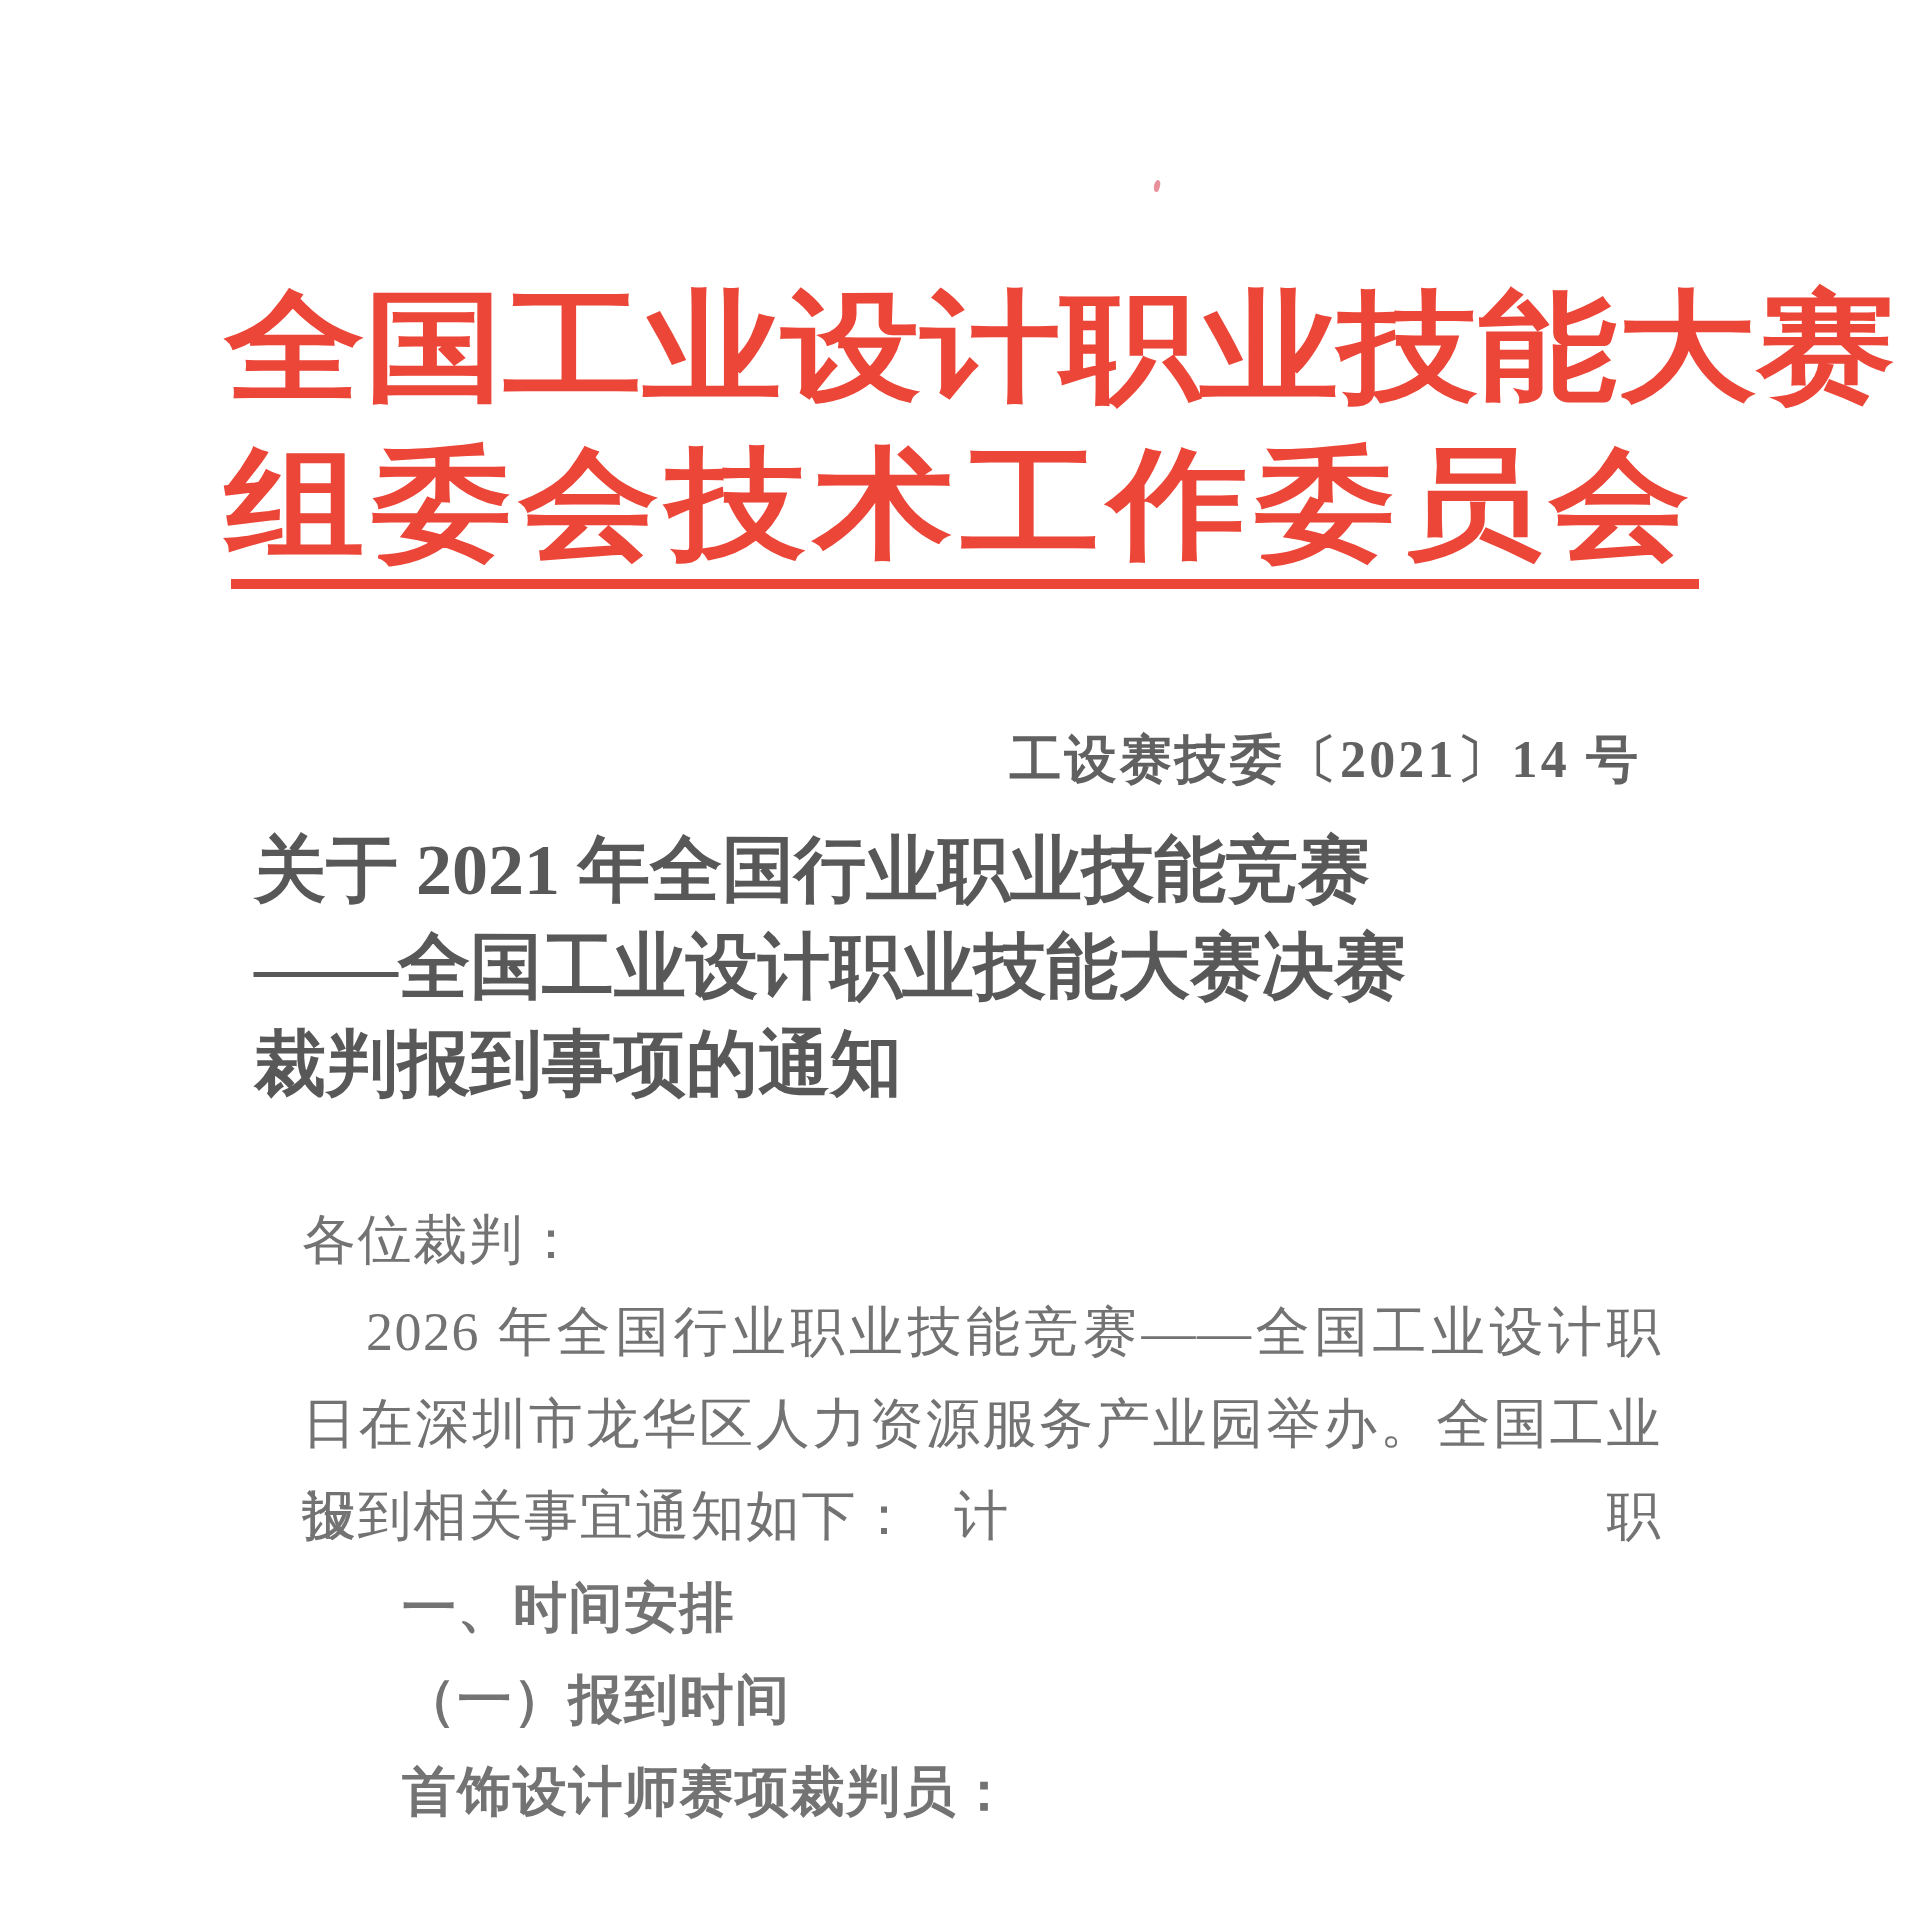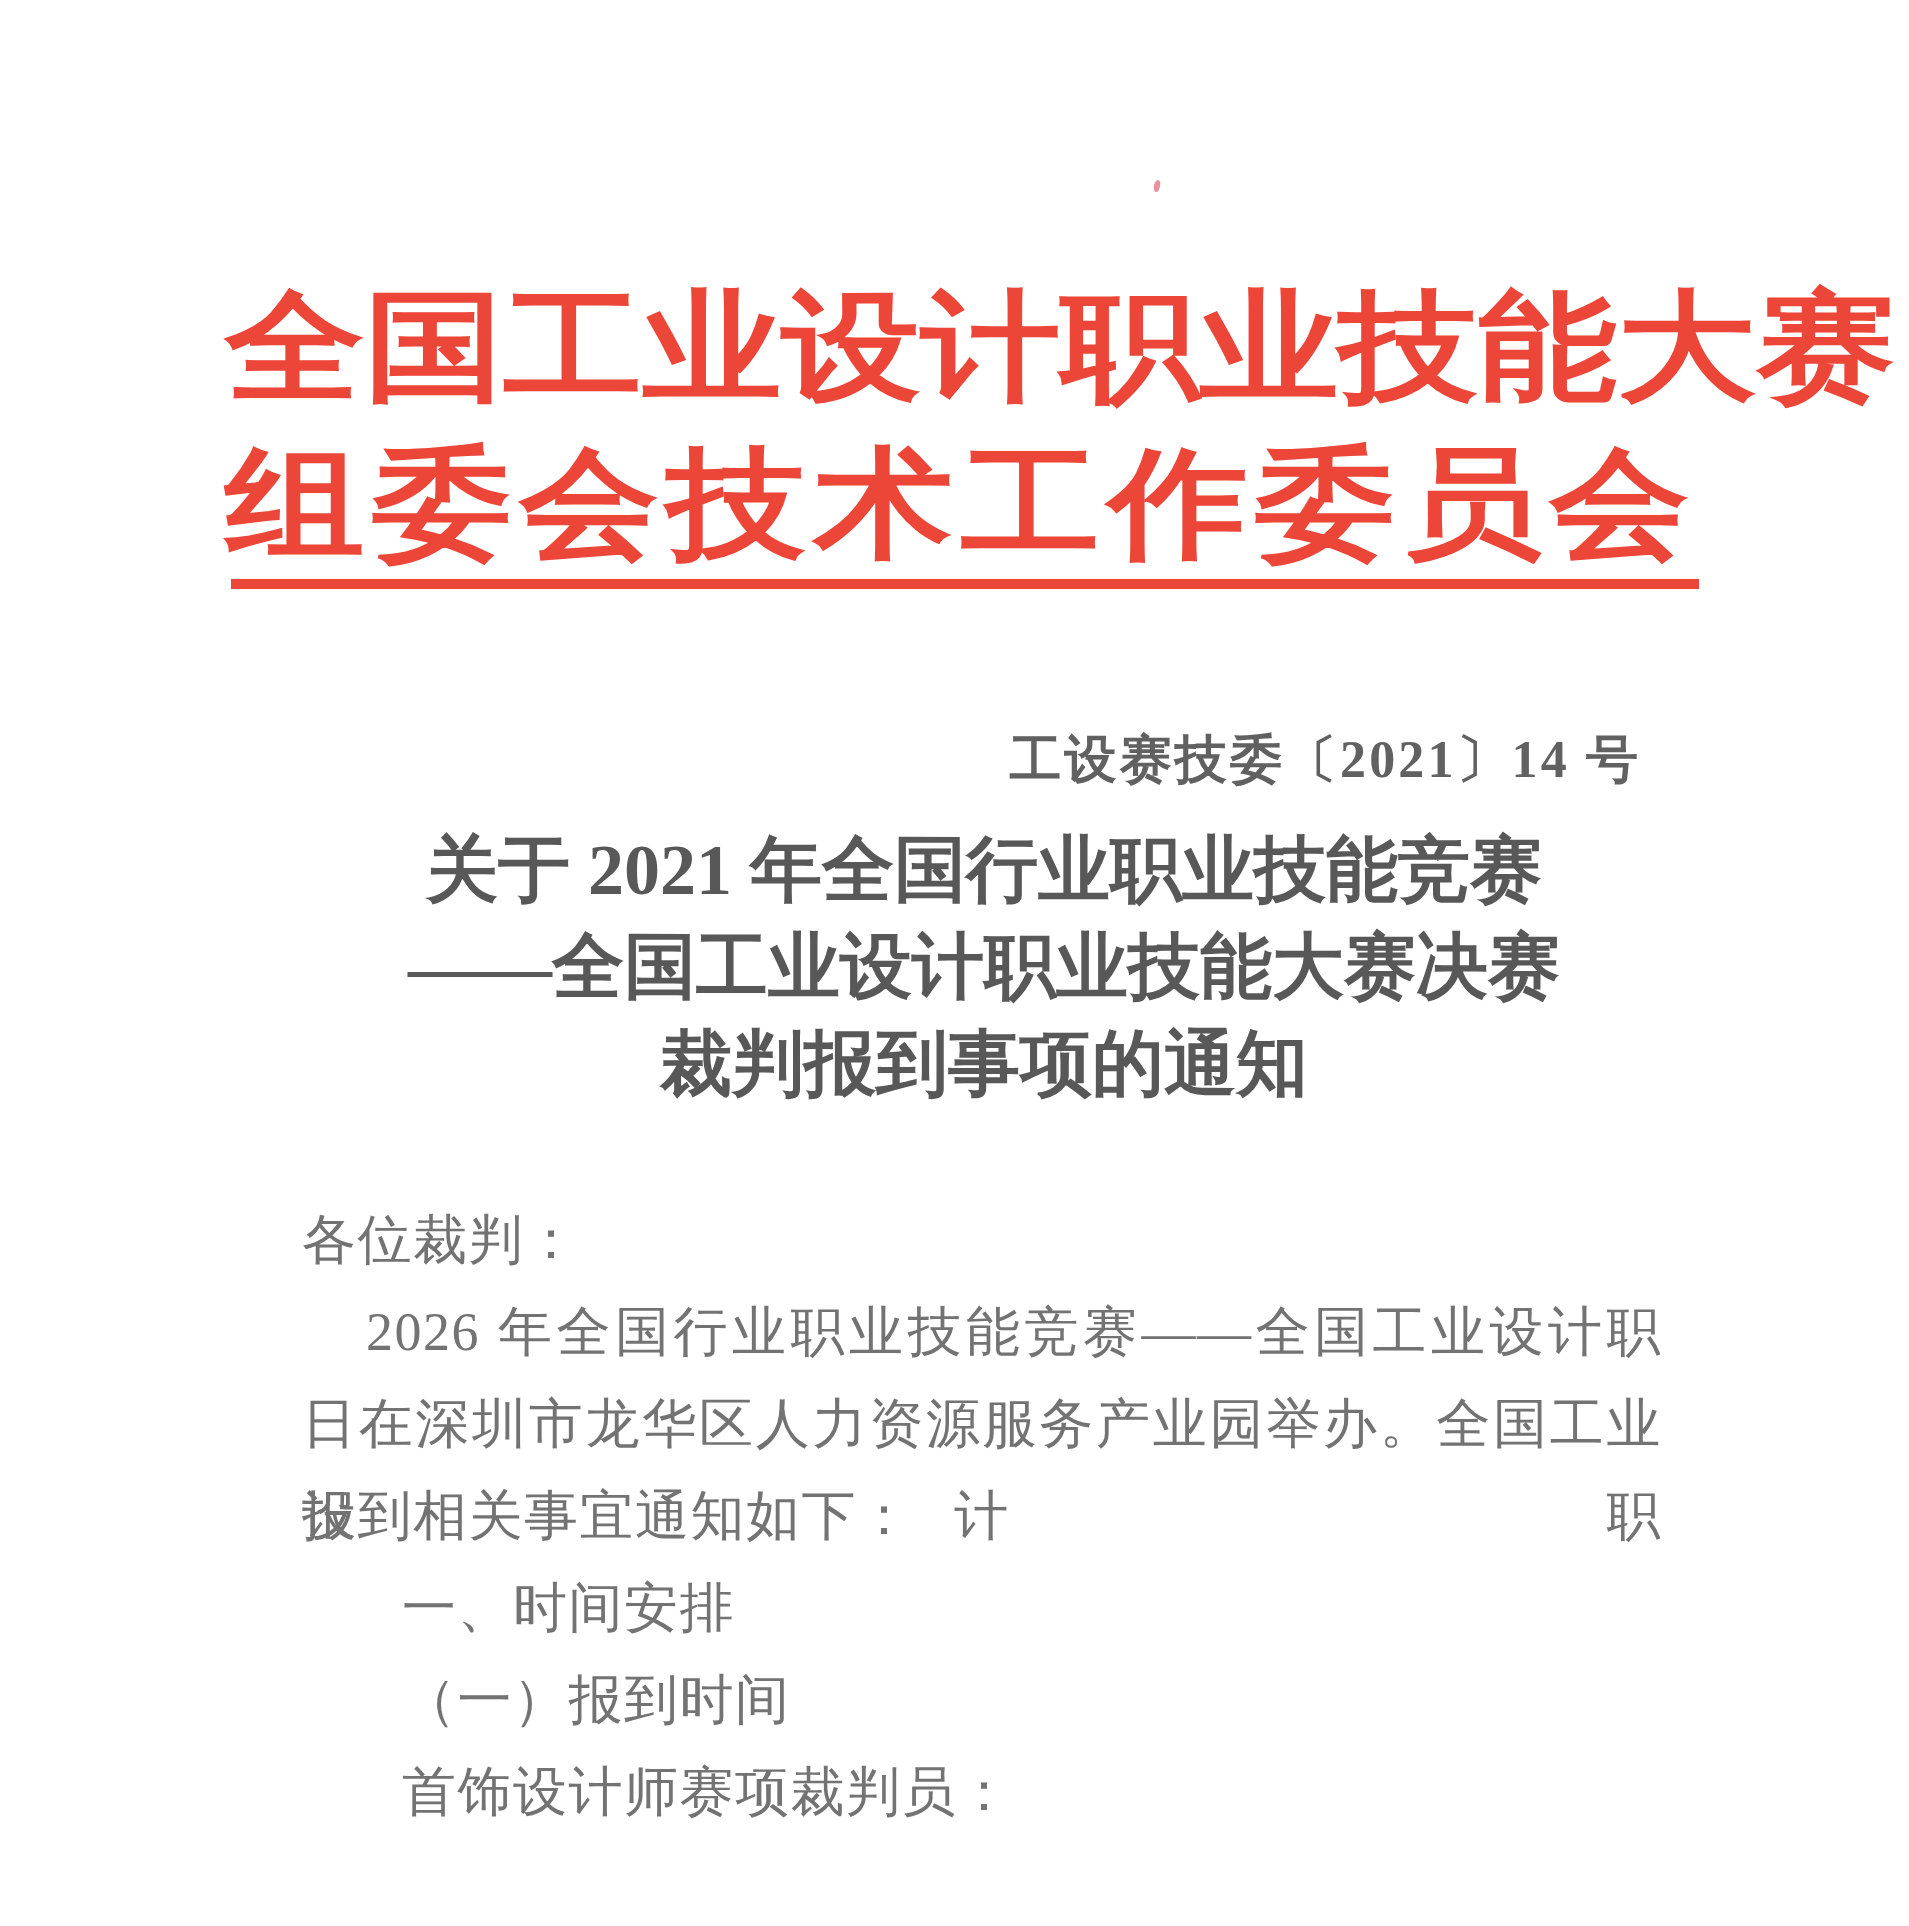--- a/index.html
+++ b/index.html
@@ -54,21 +54,21 @@
     color: #616161;
     white-space: pre;
     margin-top: 40px;
   }
 
   
   .title {
     position: absolute;
     left: 254px; top: 822px;
     width: 1460px;
-    text-align: center;
+    text-align: left;
   }
   .title-line {
     font-size: 72px;
     line-height: 97px;
     font-weight: 600;
     color: #585858;
     white-space: pre;
   }
 
   
@@ -79,21 +79,21 @@
   }
   .body-line {
     height: 92px;
     line-height: 92px;
     font-size: 54px;
     color: #737373;
     white-space: pre;
     letter-spacing: 1.5px;
   }
   .body-line.left { }
-  .body-line.indent { padding-left: 100px; }
+  .body-line.indent { padding-left: 100px; font-weight: bold; }
   .body-line.justify {
     white-space: normal;
     text-align: justify;
     text-align-last: justify;
   }
   .body-line.para-first {
     white-space: normal;
     padding-left: 64px;
     text-align: justify;
     text-align-last: justify;

